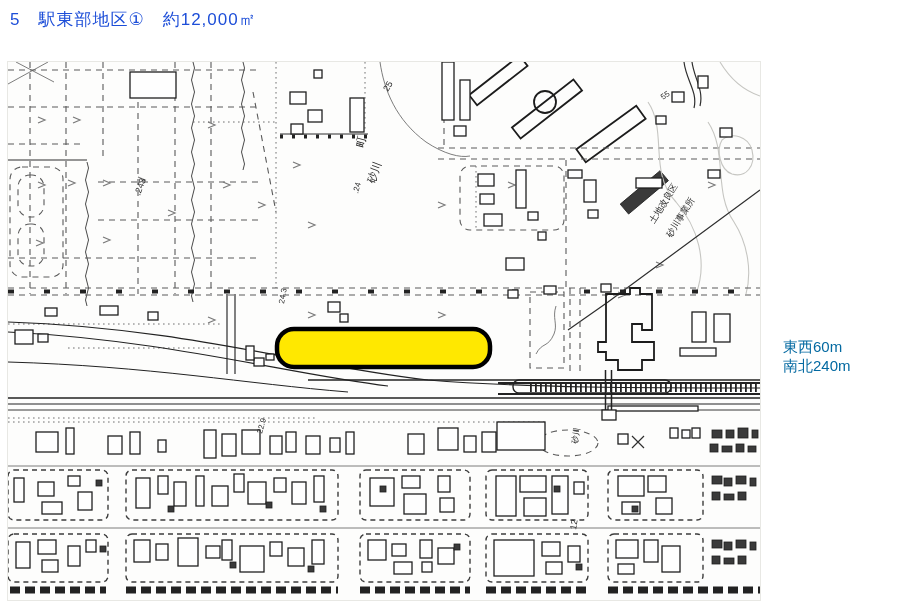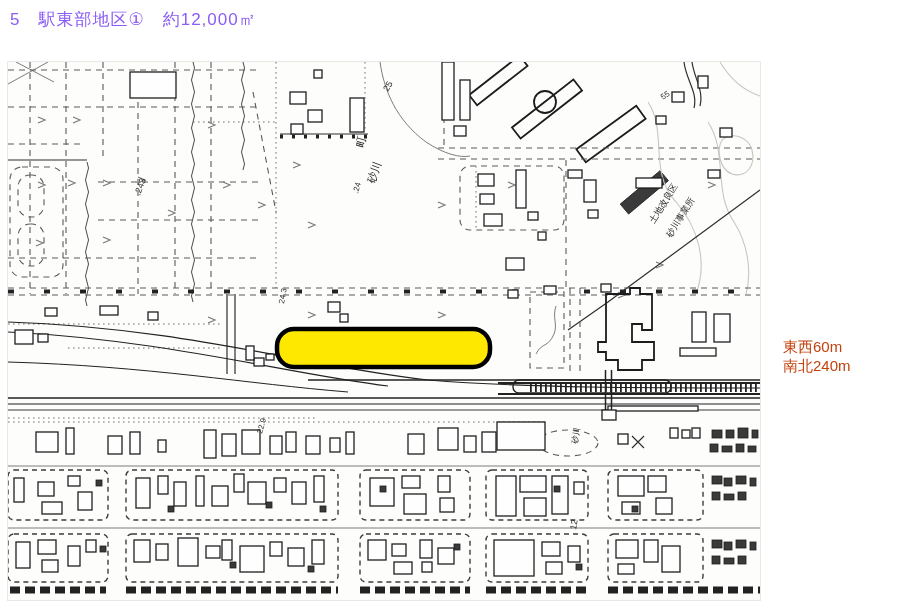--- a/index.html
+++ b/index.html
@@ -2,24 +2,24 @@
 <html><head>
 <meta charset="utf-8">
 <style>
   html,body{margin:0;padding:0;}
   body{
     width:903px;height:610px;background:#ffffff;position:relative;overflow:hidden;
     font-family:"Liberation Sans","DejaVu Sans",sans-serif;color:#111;
   }
   .page-title{
     position:absolute;left:10px;top:8px;font-size:17px;font-weight:500;
-    letter-spacing:1px;color:#8b5cf6;white-space:pre;
+    letter-spacing:1px;color:#1d4ed8;white-space:pre;
   }
   .side-label{
-    position:absolute;left:783px;top:337px;font-size:15px;line-height:19px;color:#c2410c;
+    position:absolute;left:783px;top:337px;font-size:15px;line-height:19px;color:#0369a1;
   }
   .map-wrap{
     position:absolute;left:8px;top:62px;width:752px;height:538px;background:#fdfdfc;
     outline:1px solid #e8e8e4;
   }
   svg{display:block}
   .maplabel{fill:#2b2b2b;font-family:"Liberation Sans","DejaVu Sans",sans-serif}
   .ln{fill:none;stroke:#2e2e2e;stroke-width:1.2}
   .lnb{fill:none;stroke:#1c1c1c;stroke-width:1.8}
   .lnthin{fill:none;stroke:#5c5c5c;stroke-width:.8}

